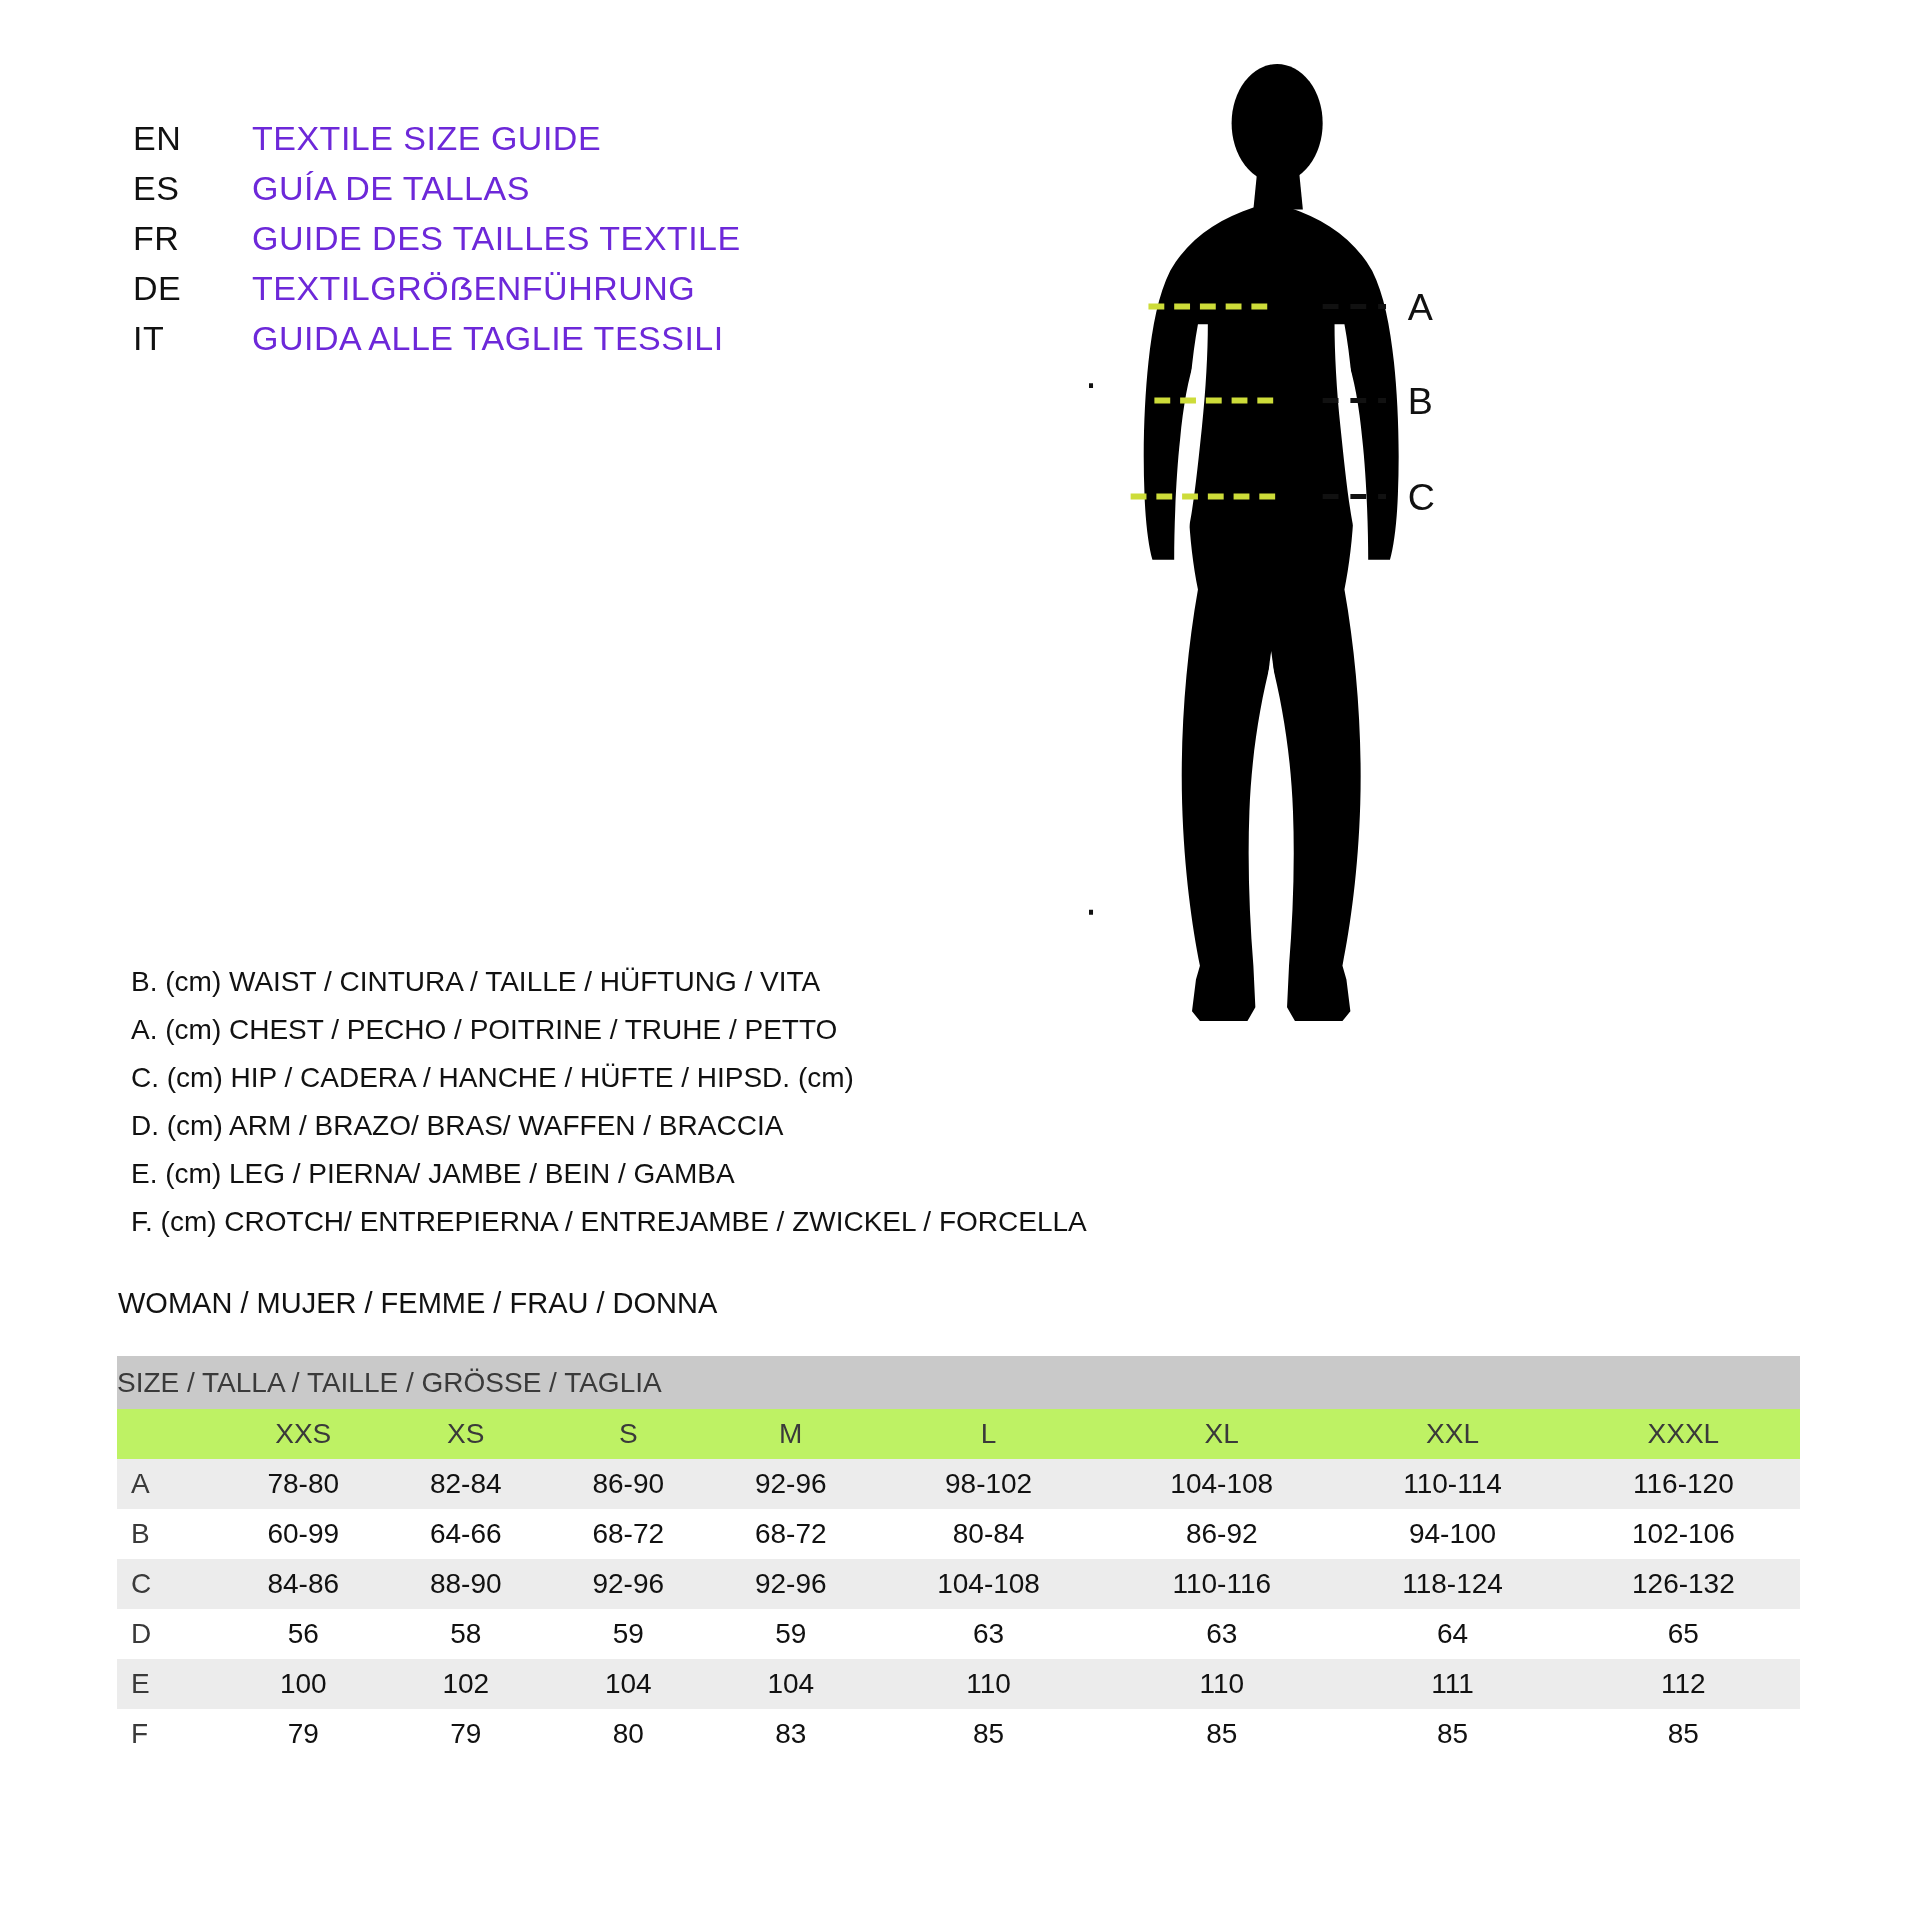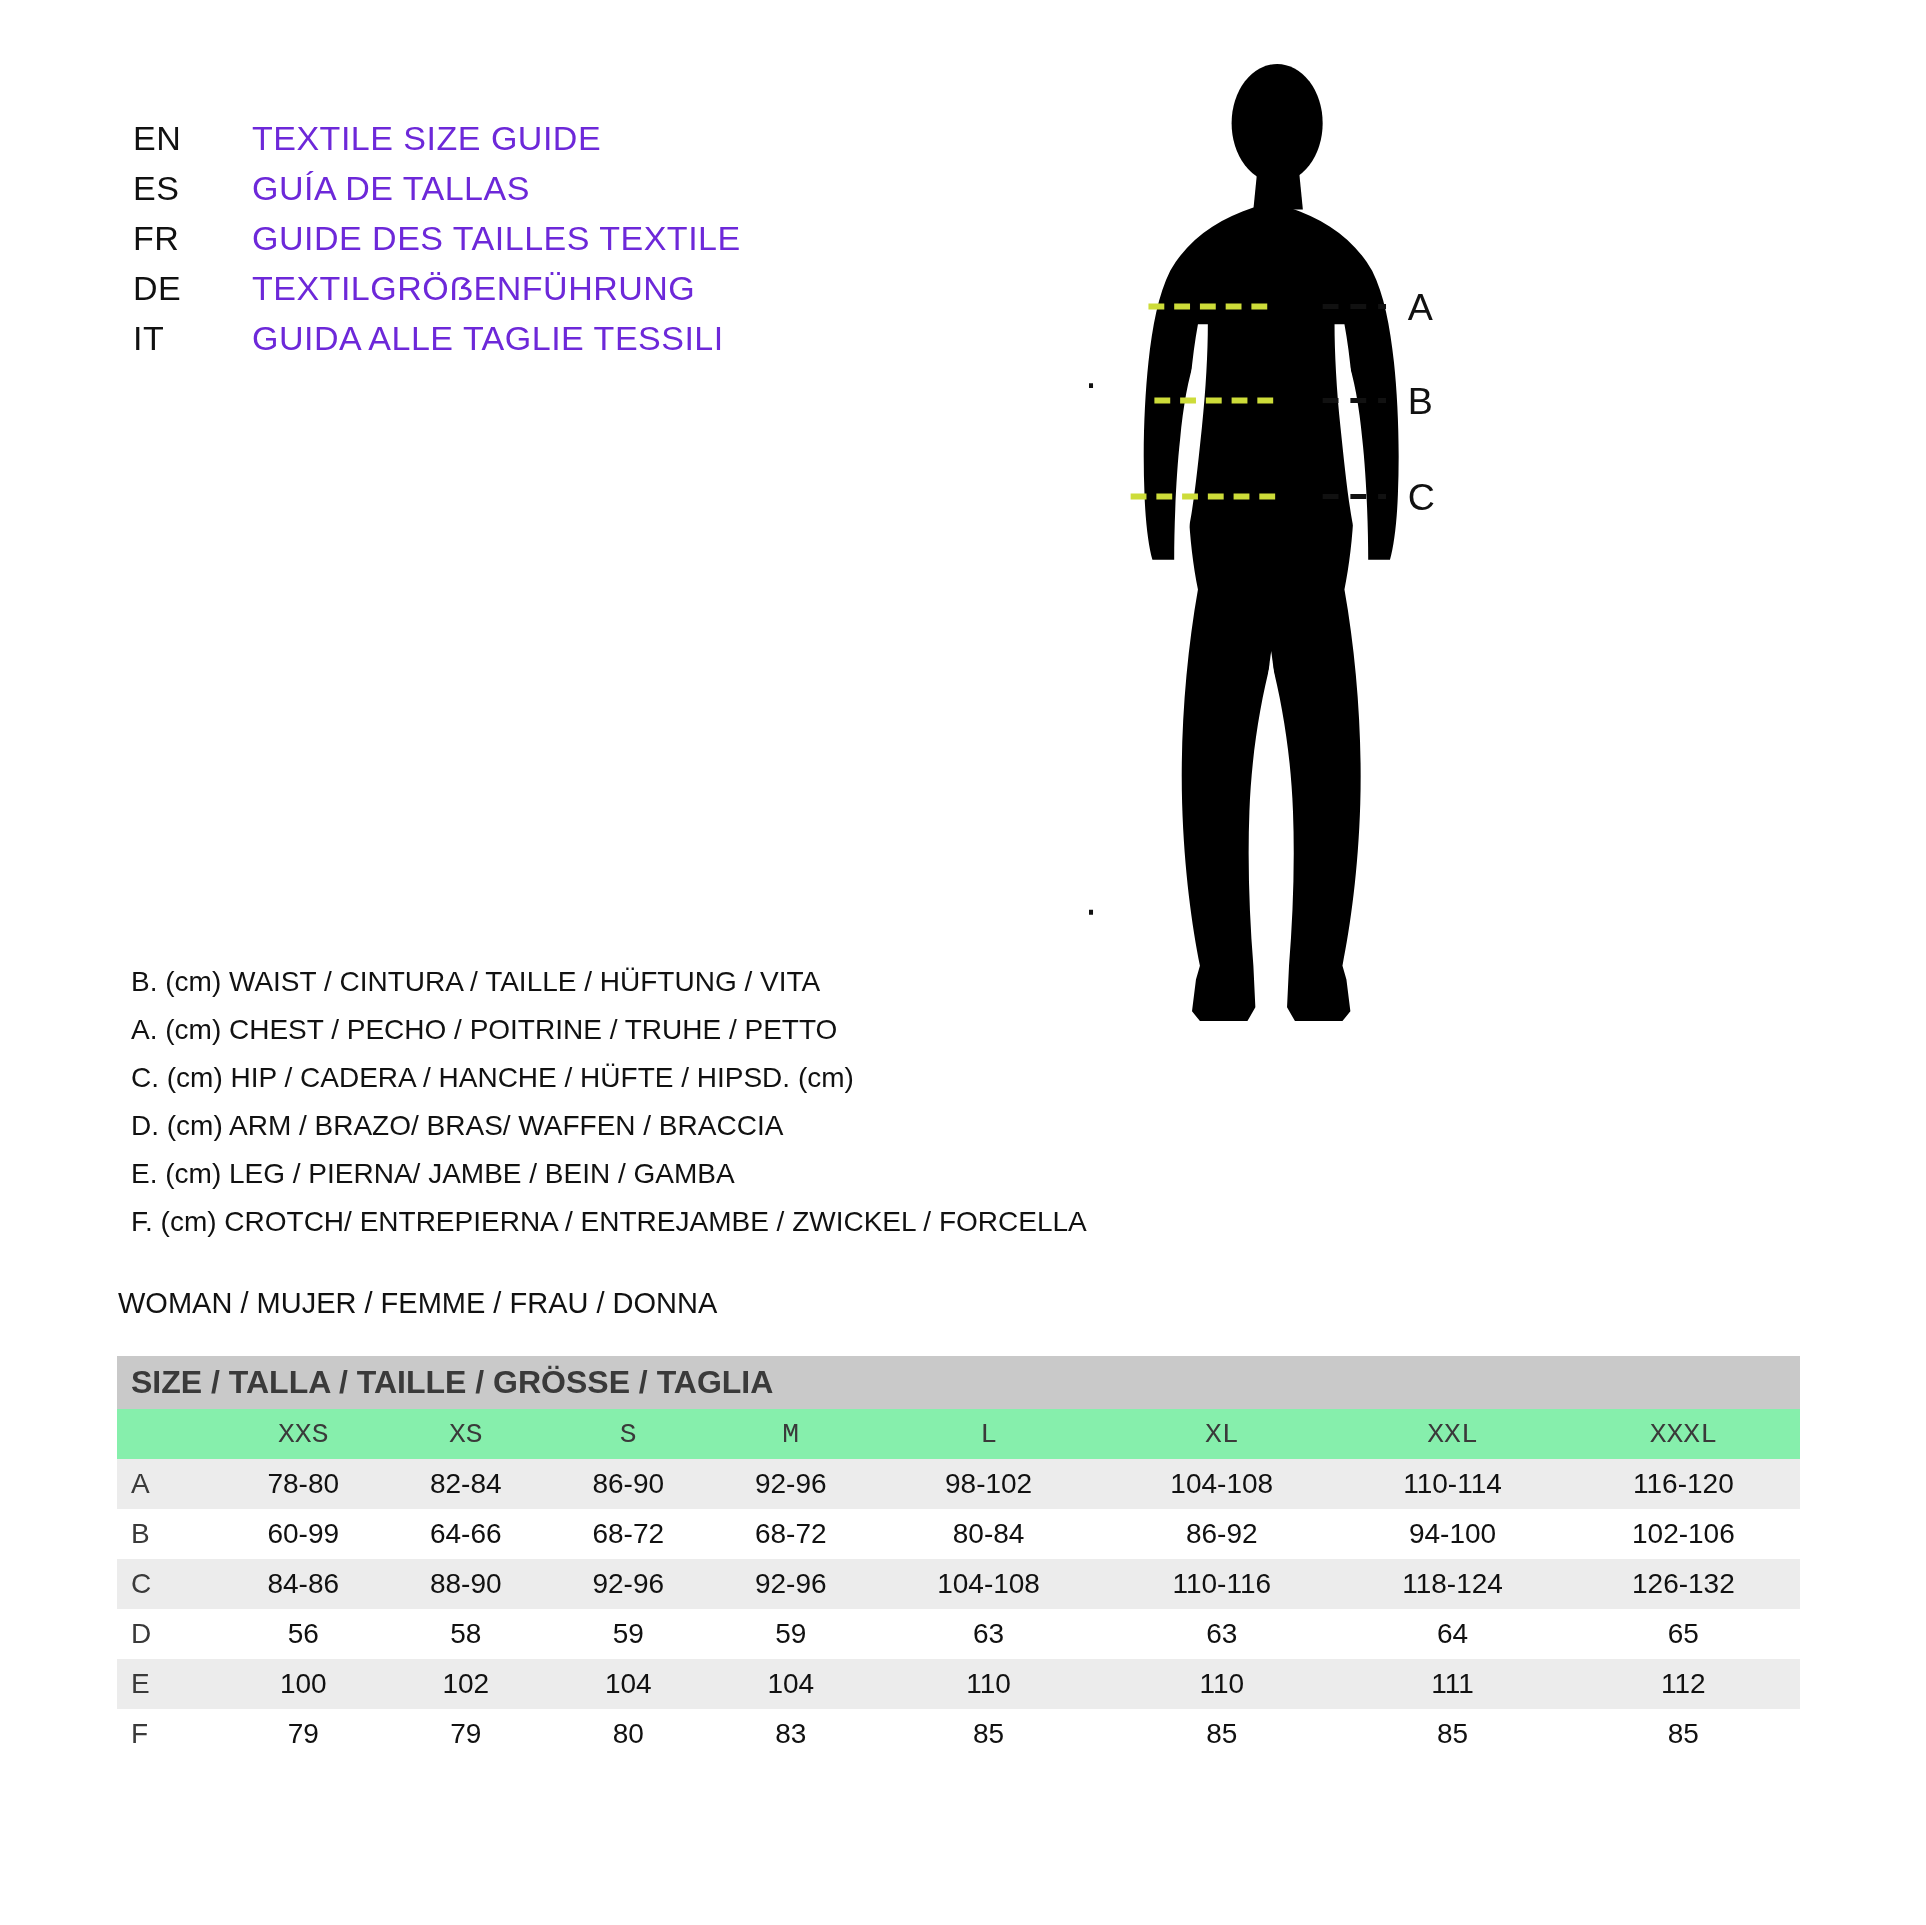--- a/index.html
+++ b/index.html
@@ -85,30 +85,27 @@
     padding: 0;
     height: 50px;
     font-weight: normal;
     text-align: center;
   }
   #size-table tr.header-row {
     background: #c9c9c9;
   }
   #size-table tr.header-row td {
     text-align: left;
-    padding-left: 14px;
-    font-size: 32px;
+    font-size: 28px;
     color: #3a3a3a;
     height: 53px;
-    font-weight: bold;
   }
   #size-table tr.sizes-row td {
-    background: #86efac;
+    background: #bef264;
     color: #3a3a3a;
-    font-family: Liberation Mono, monospace;
   }
   #size-table tr.odd-row td {
     background: #ececec;
   }
   #size-table tr.even-row td {
     background: #ffffff;
   }
   #size-table td.row-key {
     text-align: left;
     padding-left: 14px;

